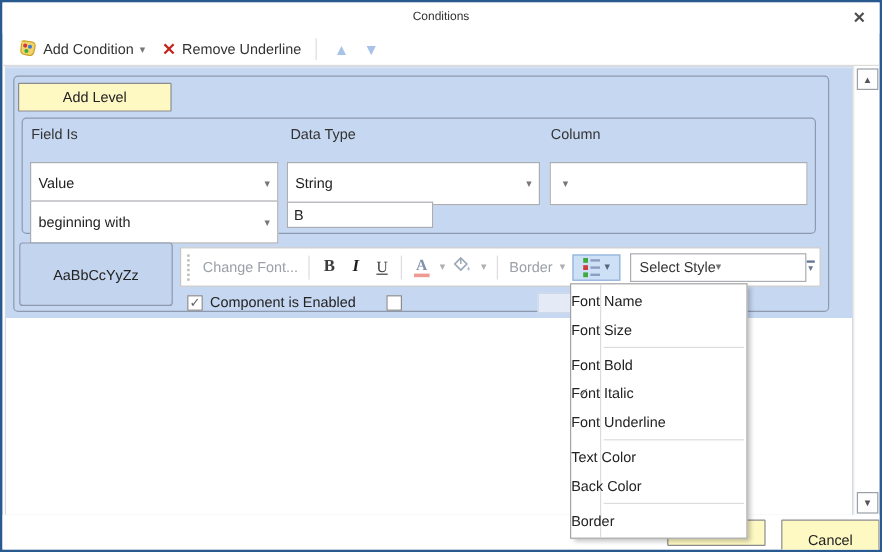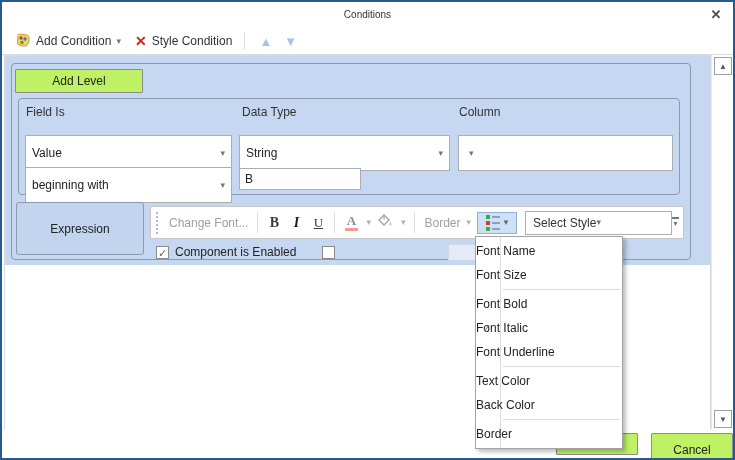--- a/index.html
+++ b/index.html
@@ -24,21 +24,21 @@
   .nav-arrow { font-size:13px; color:#a9c3e8; padding:1px 6px; cursor:pointer; }
   .toolbar-underline { position:absolute; top:52px; left:0; right:0; height:1px; background:#dcdcdc; }
 
   
   .viewport { position:absolute; top:53px; left:2px; width:707px; height:375px;
               background:#fff; border:1px solid #d4dae4; overflow:hidden; }
   .cond-item { position:absolute; top:0; left:0; width:100%; height:209px; background:#c6d7f1; }
   .cond-border { position:absolute; left:6px; top:7px; width:680px; height:197px;
                  border:1px solid #8d99ad; border-radius:4px; }
 
-  .btn { background:#bef264; border:1px solid #8c8c8c; color:#222; font-size:12px;
+  .btn { background:#fef9c3; border:1px solid #8c8c8c; color:#222; font-size:12px;
          font-family:"Liberation Sans", sans-serif; cursor:pointer; border-radius:1px; }
   .add-level { position:absolute; left:3px; top:5px; width:128px; height:24px; }
 
   .fields-box { position:absolute; left:6px; top:34px; width:662px; height:97px;
                 border:1px solid #8d99ad; border-radius:4px; }
   .f-label { position:absolute; top:6px; font-size:12px; color:#333; }
   .combo { position:absolute; height:36px; background:#fff; border:1px solid #abadb3;
            display:flex; align-items:center; padding:0 6px; cursor:pointer; }
   .combo .c-text { flex:1; font-size:12px; color:#222; white-space:nowrap; overflow:hidden; }
   .combo .dd-arrow { margin-left:4px; }
@@ -126,21 +126,21 @@
           <circle cx="10" cy="7" r="1.7" fill="#3a7bd0"></circle>
           <circle cx="7" cy="10.5" r="1.7" fill="#3daa3d"></circle>
           <path d="M2 2 l2 1 -1.4 1.4 Z" fill="#fbe9a0"></path>
         </svg>
       </span>
       <span class="tb-label">Add Condition</span>
       <span class="dd-arrow">▾</span>
     </div>
     <div class="tb-btn" style="margin-left:6px;">
       <span class="red-x">✕</span>
-      <span class="tb-label">Style Condition</span>
+      <span class="tb-label">Remove Underline</span>
     </div>
     <div class="tb-sep"></div>
     <span class="nav-arrow">▲</span>
     <span class="nav-arrow">▼</span>
   </div>
   <div class="toolbar-underline"></div>
 
   <div class="viewport">
     <div class="cond-item">
       <div class="cond-border">
@@ -164,21 +164,21 @@
             <span class="dd-arrow">▾</span>
           </div>
 
           <div class="combo" style="left:6px; top:68px; width:207px;">
             <span class="c-text">beginning with</span>
             <span class="dd-arrow">▾</span>
           </div>
           <input class="text-input" style="left: 220px; top: 69px; width: 122px;" value="B">
         </div>
 
-        <div class="preview-box">Expression</div>
+        <div class="preview-box">AaBbCcYyZz</div>
 
         <div class="fmt-toolbar">
           <div class="grip"></div>
           <span class="disabled-text">Change Font...</span>
           <div class="fmt-sep"></div>
           <div class="fmt-btn">
               <span class="b-glyph">B</span>
             </div>
           <div class="fmt-btn">
               <span class="i-glyph">I</span>

